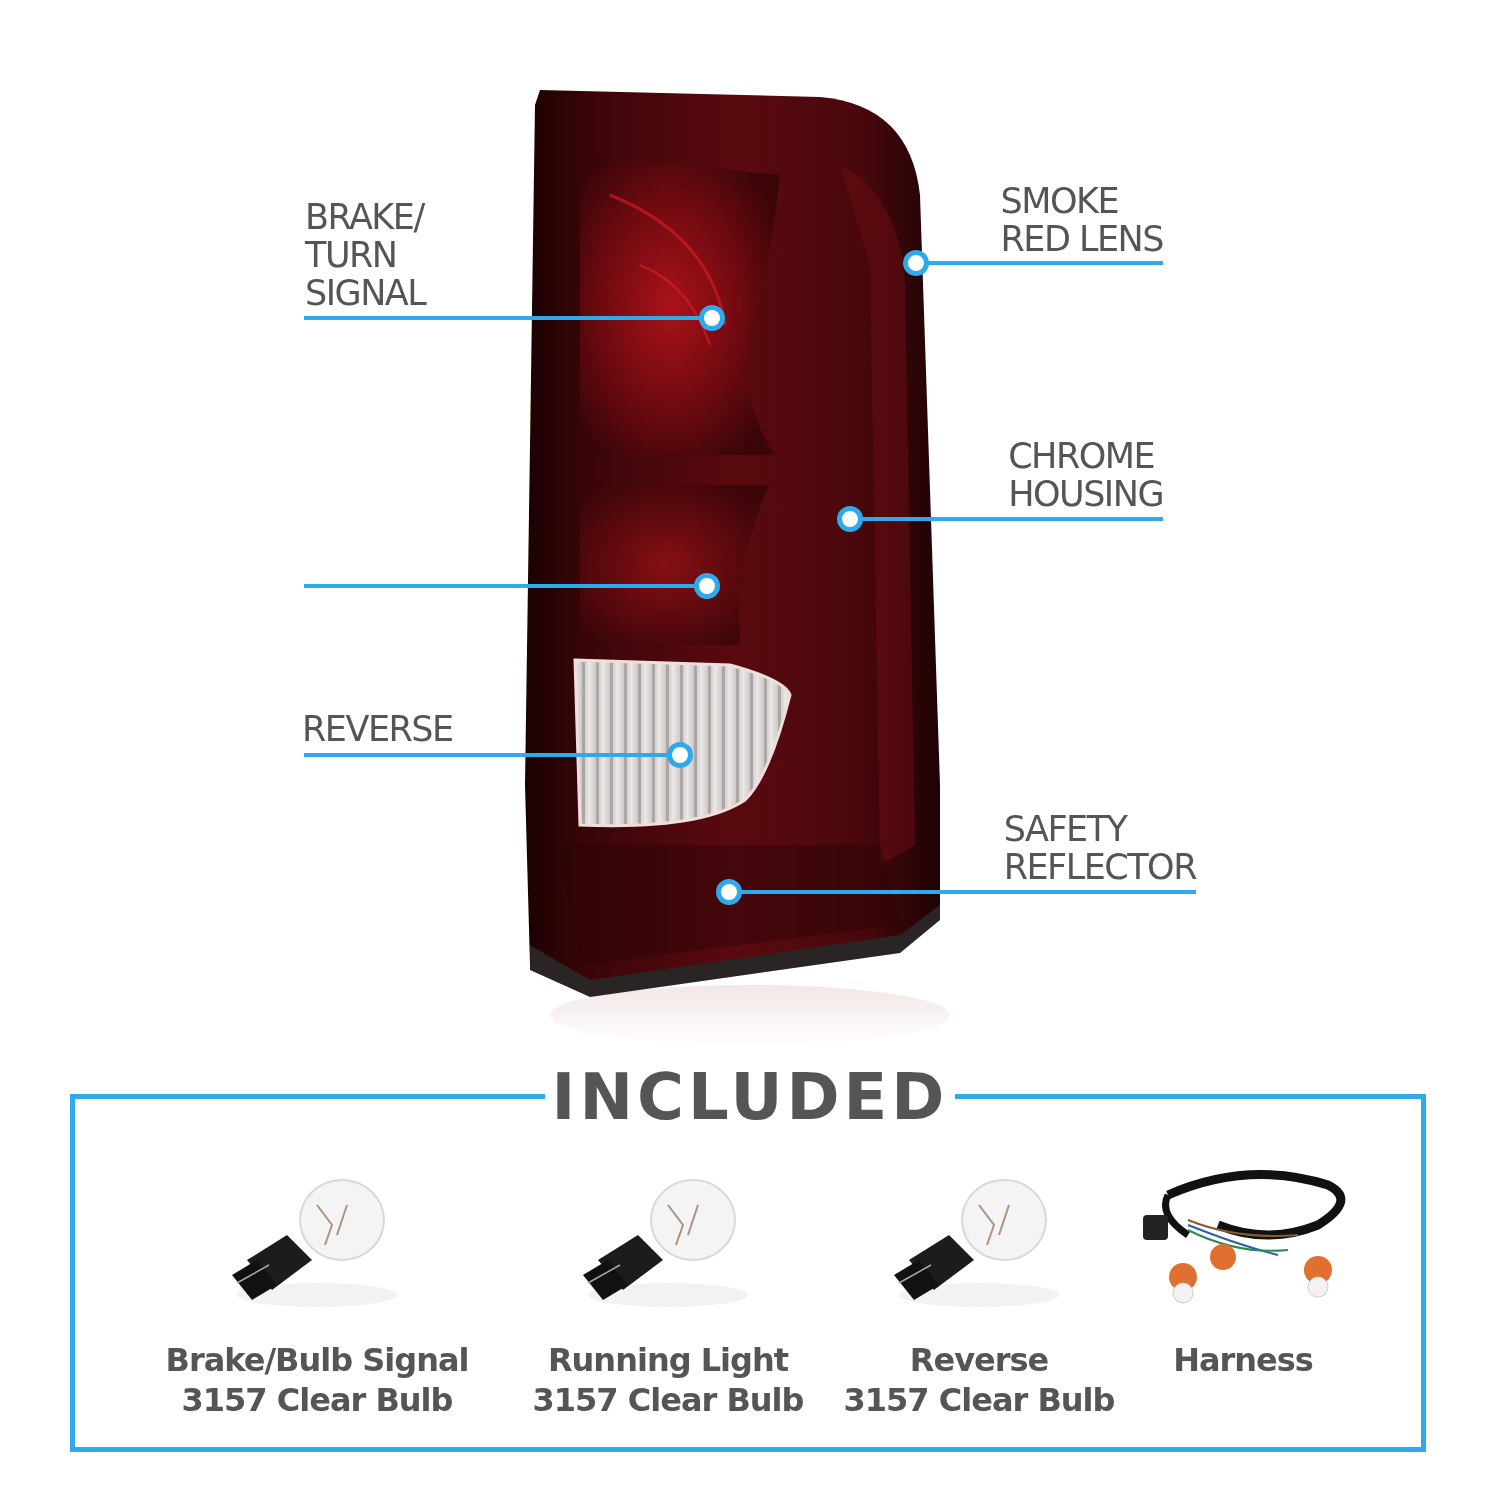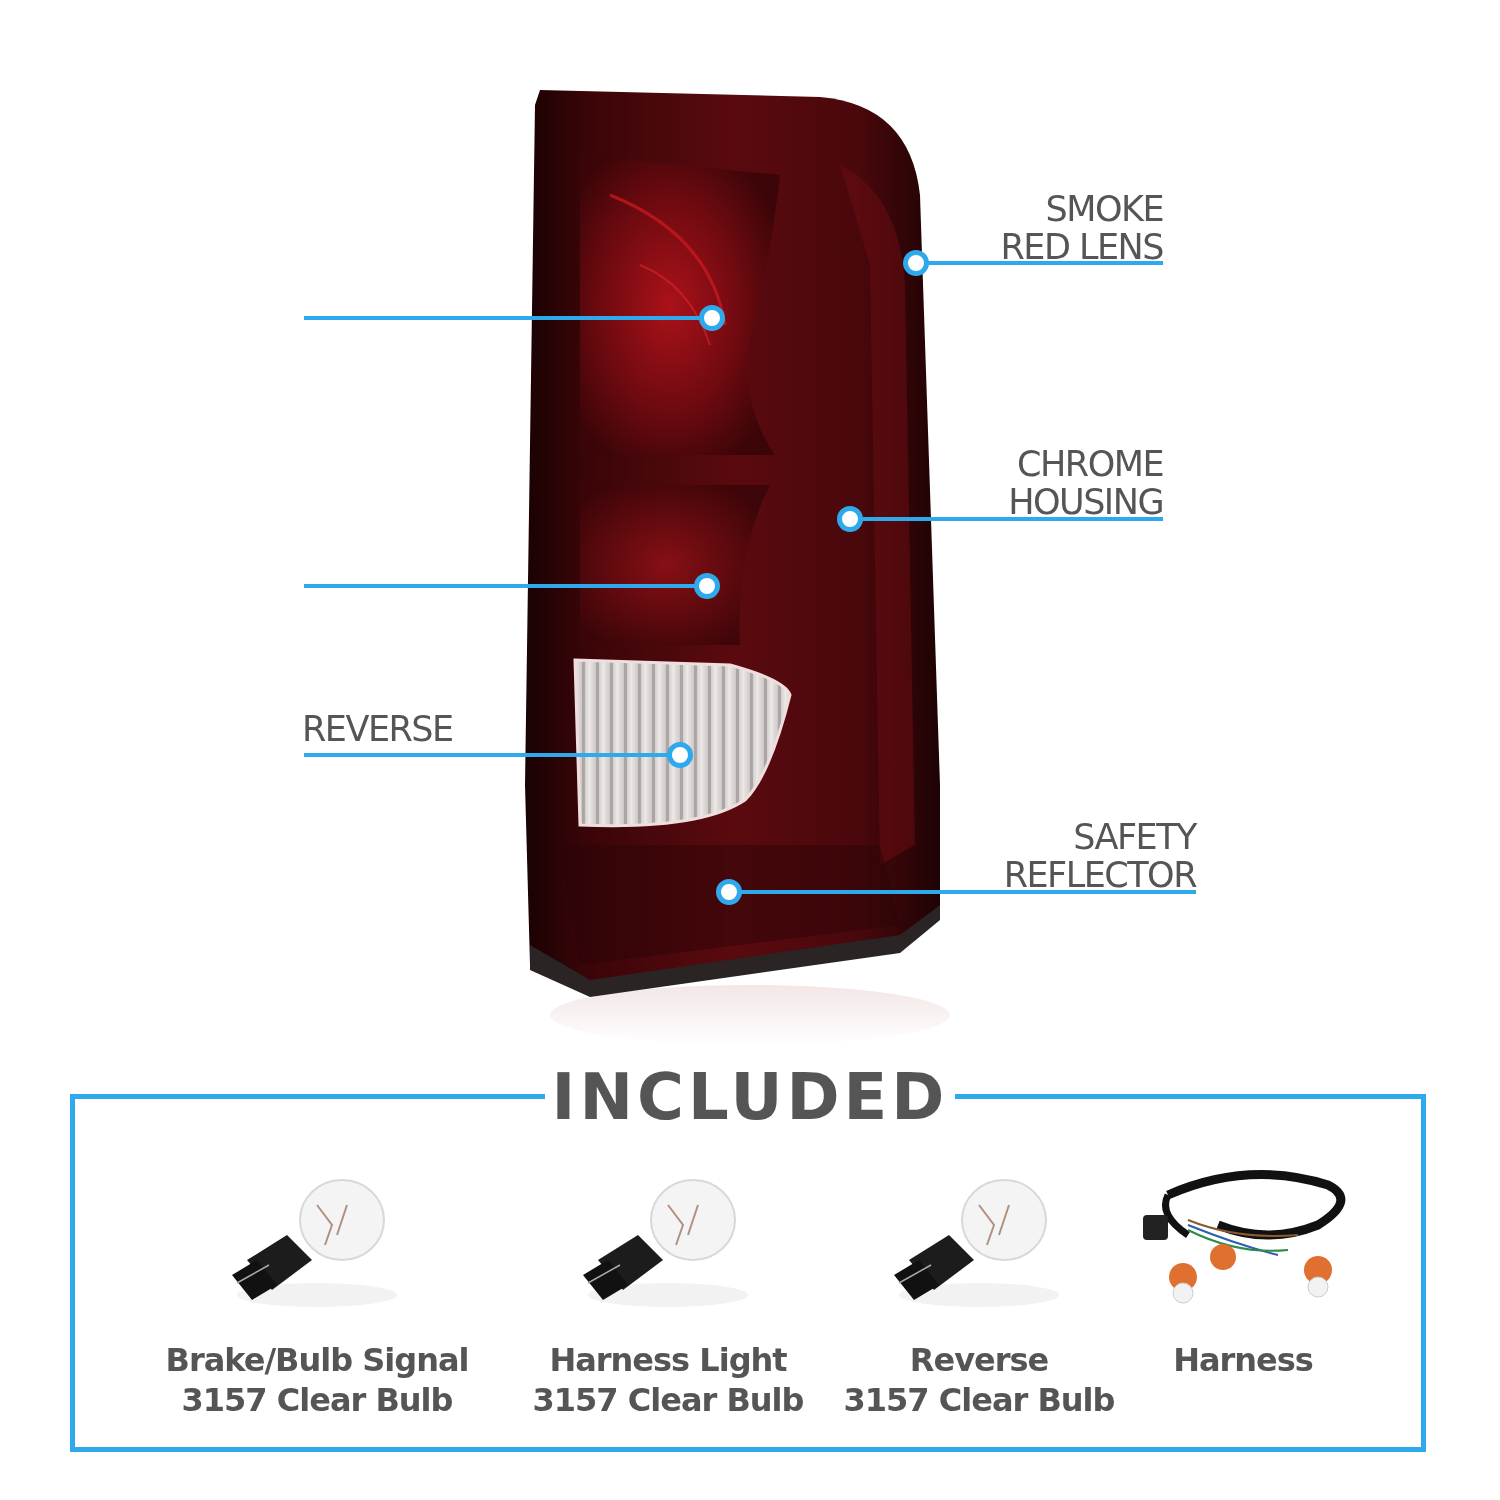--- a/index.html
+++ b/index.html
@@ -11,21 +11,21 @@
     .product svg { width: 100%; height: 100%; display: block; }
 
     
     .label {
       position: absolute; color: #555555;
       font-family: "DejaVu Sans", sans-serif; font-weight: normal;
       font-size: 35px; line-height: 38px; letter-spacing: -1.5px;
       text-transform: uppercase;
     }
     .label span { display: block; }
-    .label.right { text-align: right; margin-top: 8px; }
+    .label.right { text-align: left; }
     .leader { position: absolute; height: 4px; background: #2ea9ec; }
     .dot {
       position: absolute; width: 16px; height: 16px; border-radius: 50%;
       background: #ffffff; border: 5px solid #2ea9ec; transform: translate(-50%, -50%);
       box-sizing: content-box;
     }
 
     
     .inc-box {
       position: absolute; left: 70px; top: 1094px; width: 1356px; height: 358px;
@@ -102,20 +102,25 @@
       <path d="M60 400 L250 400 Q215 470 220 560 L60 560 Z" fill="url(#runGlow)" opacity="0.9"></path>
 
       <path d="M320 80 Q380 110 385 200 L395 760 L360 780 L350 180 Z" fill="#6a0c12" opacity="0.55"></path>
 
       <path d="M55 575 L210 580 Q265 595 270 610 Q250 690 225 715 Q180 745 60 740 Z" fill="url(#ribs)" stroke="#f0dede" stroke-width="3"></path>
 
       <path d="M40 760 L360 760 L380 840 L60 880 Z" fill="#2a0406" opacity="0.45"></path>
     </svg>
   </div>
 
+  <div class="label" style="left:305px; top:198px;">
+    <span>BRAKE/</span>
+    <span>TURN</span>
+    <span>SIGNAL</span>
+  </div>
   <div class="leader" style="left:304px; top:316px; width:398px;"></div>
   <div class="dot" style="left:712px; top:318px;"></div>
 
   <div class="leader" style="left:304px; top:584px; width:395px;"></div>
   <div class="dot" style="left:707px; top:586px;"></div>
 
   <div class="label" style="left:302px; top:710px;">
     <span>REVERSE</span>
   </div>
   <div class="leader" style="left:304px; top:753px; width:370px;"></div>
@@ -167,21 +172,21 @@
       <svg width="200" height="150" viewBox="0 0 200 150">
         <ellipse cx="100" cy="130" rx="80" ry="12" fill="#f2f2f2"></ellipse>
         <ellipse cx="125" cy="55" rx="42" ry="40" fill="#f4f4f4" stroke="#d8d8d8" stroke-width="2"></ellipse>
         <path d="M100 40 L115 60 L108 80" stroke="#b09080" stroke-width="2" fill="none"></path>
         <path d="M130 40 L120 70" stroke="#b09080" stroke-width="2" fill="none"></path>
         <path d="M30 95 L70 70 L95 95 L55 125 Z" fill="#1c1c1c"></path>
         <path d="M15 110 L40 95 L60 120 L35 135 Z" fill="#111"></path>
         <line x1="20" y1="118" x2="52" y2="100" stroke="#aaa" stroke-width="1.5"></line>
       </svg>
     </div>
-    <div class="name">Harness Light</div>
+    <div class="name">Running Light</div>
     <div class="sub">3157 Clear Bulb</div>
   </div>
 
   <div class="item" style="left:809px;">
     <div class="pic">
       <svg width="200" height="150" viewBox="0 0 200 150">
         <ellipse cx="100" cy="130" rx="80" ry="12" fill="#f2f2f2"></ellipse>
         <ellipse cx="125" cy="55" rx="42" ry="40" fill="#f4f4f4" stroke="#d8d8d8" stroke-width="2"></ellipse>
         <path d="M100 40 L115 60 L108 80" stroke="#b09080" stroke-width="2" fill="none"></path>
         <path d="M130 40 L120 70" stroke="#b09080" stroke-width="2" fill="none"></path>

